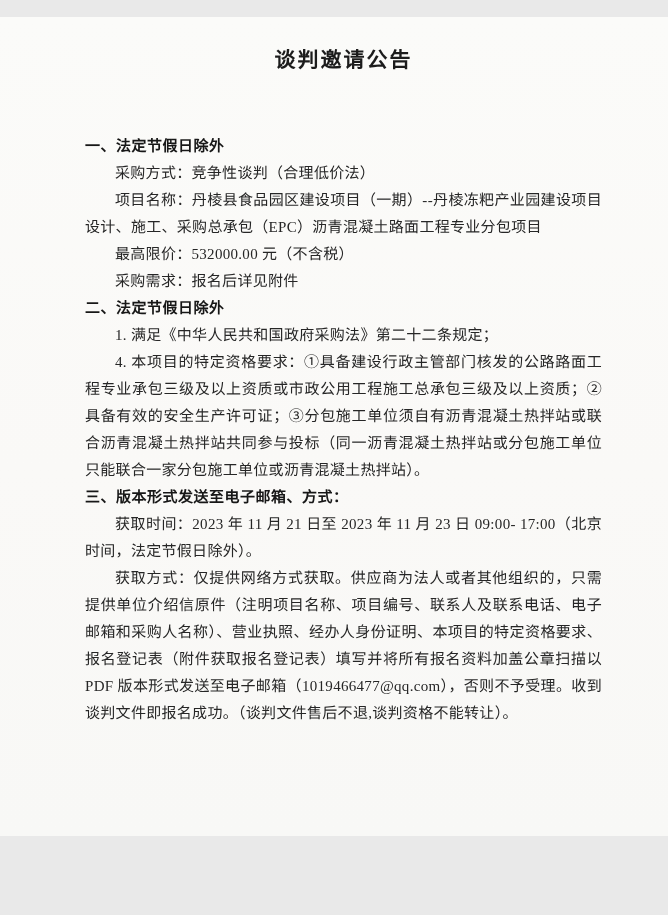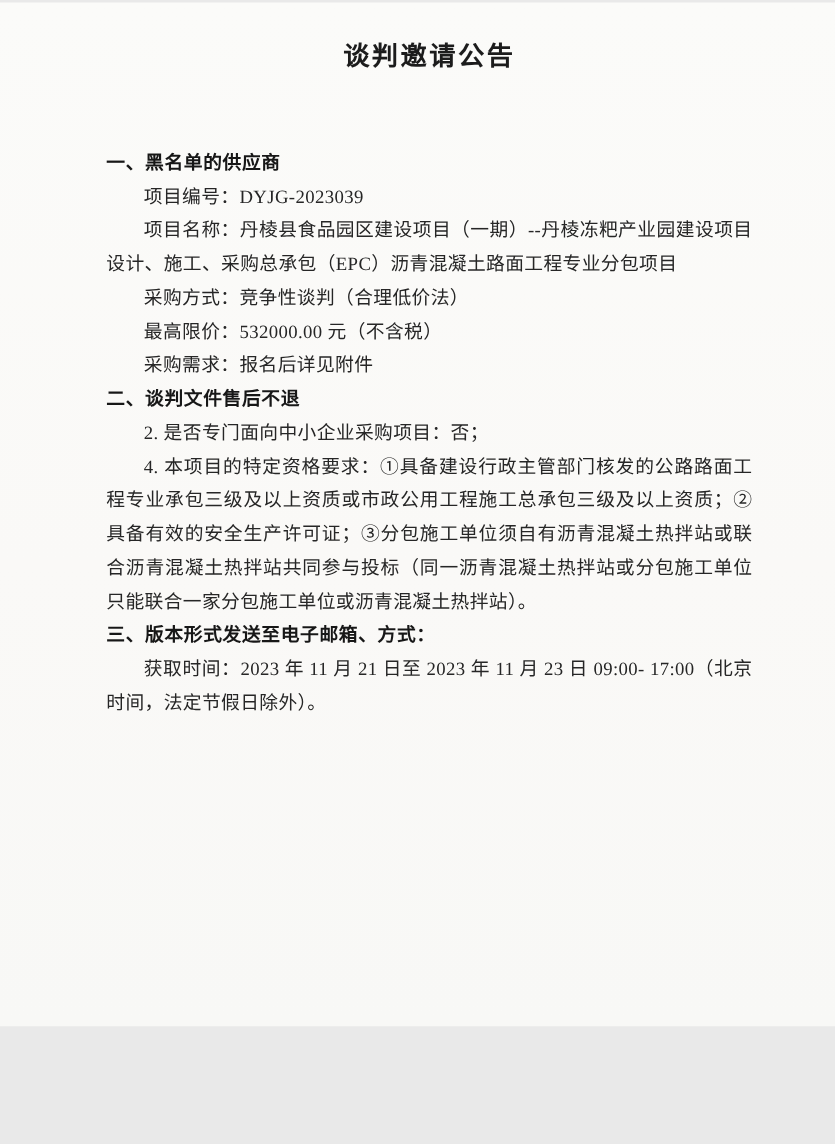--- a/index.html
+++ b/index.html
@@ -4,21 +4,21 @@
 <style>
   html, body {
     margin: 0;
     padding: 0;
     background: #e9e9e9;
   }
   .page {
     position: relative;
     width: 668px;
     height: 819px;
-    margin: 2px auto;
+    margin: 17px auto;
     box-sizing: border-box;
     background: linear-gradient(180deg, #fbfbf9 0%, #faf9f7 55%, #f8f8f6 100%);
     color: #262626;
     font-family: "Liberation Serif", "DejaVu Serif", serif;
     font-size: 15px;
     line-height: 27px;
     padding: 28px 66px 20px 85px;
     overflow: hidden;
   }
   .title {
@@ -52,32 +52,32 @@
   }
 </style>
 </head>
 <body>
 
 <div class="page">
 
   <h1 class="title">谈判邀请公告</h1>
 
   <section>
-    <h2 class="heading">一、黑名单的供应商</h2>
-    <p class="para indent">项目编号：DYJG-2023039</p>
+    <h2 class="heading">一、法定节假日除外</h2>
+    <p class="para indent">采购方式：竞争性谈判（合理低价法）</p>
     <p class="para indent">项目名称：丹棱县食品园区建设项目（一期）--丹棱冻粑产业园建设项目设计、施工、采购总承包（EPC）沥青混凝土路面工程专业分包项目</p>
-    <p class="para indent">采购方式：竞争性谈判（合理低价法）</p>
     <p class="para indent">最高限价：532000.00 元（不含税）</p>
     <p class="para indent">采购需求：报名后详见附件</p>
   </section>
 
   <section>
-    <h2 class="heading">二、谈判文件售后不退</h2>
-    <p class="para indent">2. 是否专门面向中小企业采购项目：否；</p>
+    <h2 class="heading">二、法定节假日除外</h2>
+    <p class="para indent">1. 满足《中华人民共和国政府采购法》第二十二条规定；</p>
     <p class="para indent">4. 本项目的特定资格要求：①具备建设行政主管部门核发的公路路面工程专业承包三级及以上资质或市政公用工程施工总承包三级及以上资质；②具备有效的安全生产许可证；③分包施工单位须自有沥青混凝土热拌站或联合沥青混凝土热拌站共同参与投标（同一沥青混凝土热拌站或分包施工单位只能联合一家分包施工单位或沥青混凝土热拌站）。</p>
   </section>
 
   <section>
     <h2 class="heading">三、版本形式发送至电子邮箱、方式：</h2>
     <p class="para indent">获取时间：2023 年 11 月 21 日至 2023 年 11 月 23 日 09:00- 17:00（北京时间，法定节假日除外）。</p>
+    <p class="para indent">获取方式：仅提供网络方式获取。供应商为法人或者其他组织的，只需提供单位介绍信原件（注明项目名称、项目编号、联系人及联系电话、电子邮箱和采购人名称）、营业执照、经办人身份证明、本项目的特定资格要求、报名登记表（附件获取报名登记表）填写并将所有报名资料加盖公章扫描以 PDF 版本形式发送至电子邮箱（1019466477@qq.com），否则不予受理。收到谈判文件即报名成功。（谈判文件售后不退,谈判资格不能转让）。</p>
   </section>
 
 </div>
 
 </body></html>

